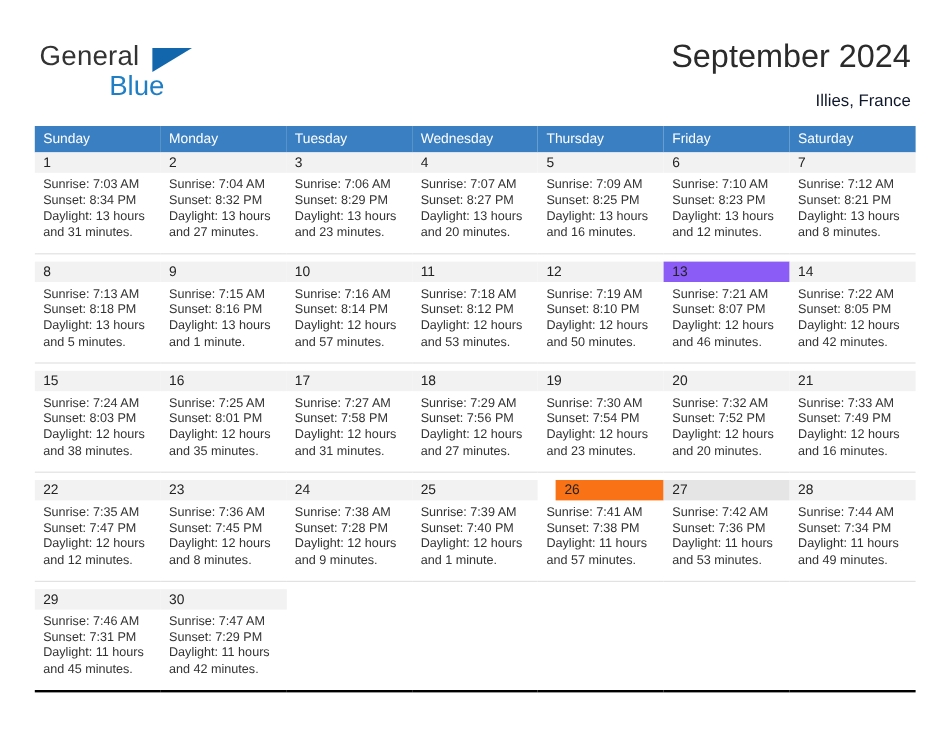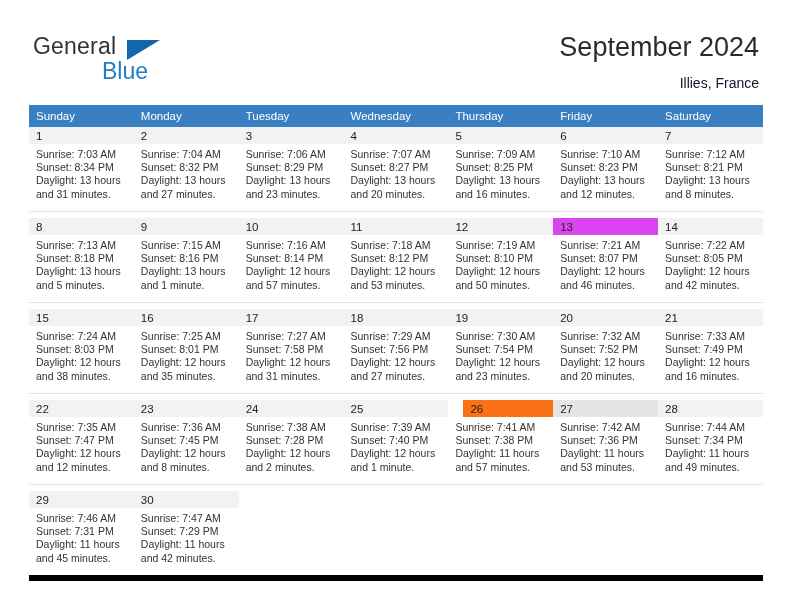--- a/index.html
+++ b/index.html
@@ -49,21 +49,21 @@
     position: absolute;
     left: 94px;
     top: 7px;
     width: 0;
     height: 0;
     border-left: 33px solid #1266ac;
     border-bottom: 20px solid transparent;
   }
   .brand-blue {
     position: absolute;
-    left: 69px;
+    left: 58px;
     top: 25px;
     font-size: 23px;
     color: #1f7ec4;
     font-family: "Liberation Sans", sans-serif;
     text-align: center;
   }
   .title-block {
     position: absolute;
     right: 33px;
     top: 30px;
@@ -140,21 +140,21 @@
   }
   .row-sep td {
     height: 6px;
     padding: 0;
     border-top: 1px solid #e2e2e2;
   }
   tr.week > td {
     border-bottom: 1px solid #e2e2e2;
   }
   tr.week.last > td {
-    border-bottom: 6px solid #000000;
+    border-bottom: 2px solid #000000;
   }
 </style>
 </head>
 <body>
 
 <div class="page">
 
   <div class="header">
 
     <div class="brand">
@@ -322,21 +322,21 @@
               <div class="cell-lines">
                 <div>Sunrise: 7:19 AM</div>
                 <div>Sunset: 8:10 PM</div>
                 <div>Daylight: 12 hours</div>
                 <div>and 50 minutes.</div>
               </div>
             </div>
           </td>
           <td>
             <div class="cell-inner cell-filled">
-              <div class="daynum-bar" style="background: #d946ef;">13</div>
+              <div class="daynum-bar" style="background: #8b5cf6;">13</div>
               <div class="cell-lines">
                 <div>Sunrise: 7:21 AM</div>
                 <div>Sunset: 8:07 PM</div>
                 <div>Daylight: 12 hours</div>
                 <div>and 46 minutes.</div>
               </div>
             </div>
           </td>
           <td>
             <div class="cell-inner cell-filled">
@@ -470,21 +470,21 @@
               </div>
             </div>
           </td>
           <td>
             <div class="cell-inner cell-filled">
               <div class="daynum-bar" style="background: rgb(242, 242, 242);">24</div>
               <div class="cell-lines">
                 <div>Sunrise: 7:38 AM</div>
                 <div>Sunset: 7:28 PM</div>
                 <div>Daylight: 12 hours</div>
-                <div>and 2 minutes.</div>
+                <div>and 9 minutes.</div>
               </div>
             </div>
           </td>
           <td>
             <div class="cell-inner cell-filled">
               <div class="daynum-bar" style="background: rgb(242, 242, 242);">25</div>
               <div class="cell-lines">
                 <div>Sunrise: 7:39 AM</div>
                 <div>Sunset: 7:40 PM</div>
                 <div>Daylight: 12 hours</div>

